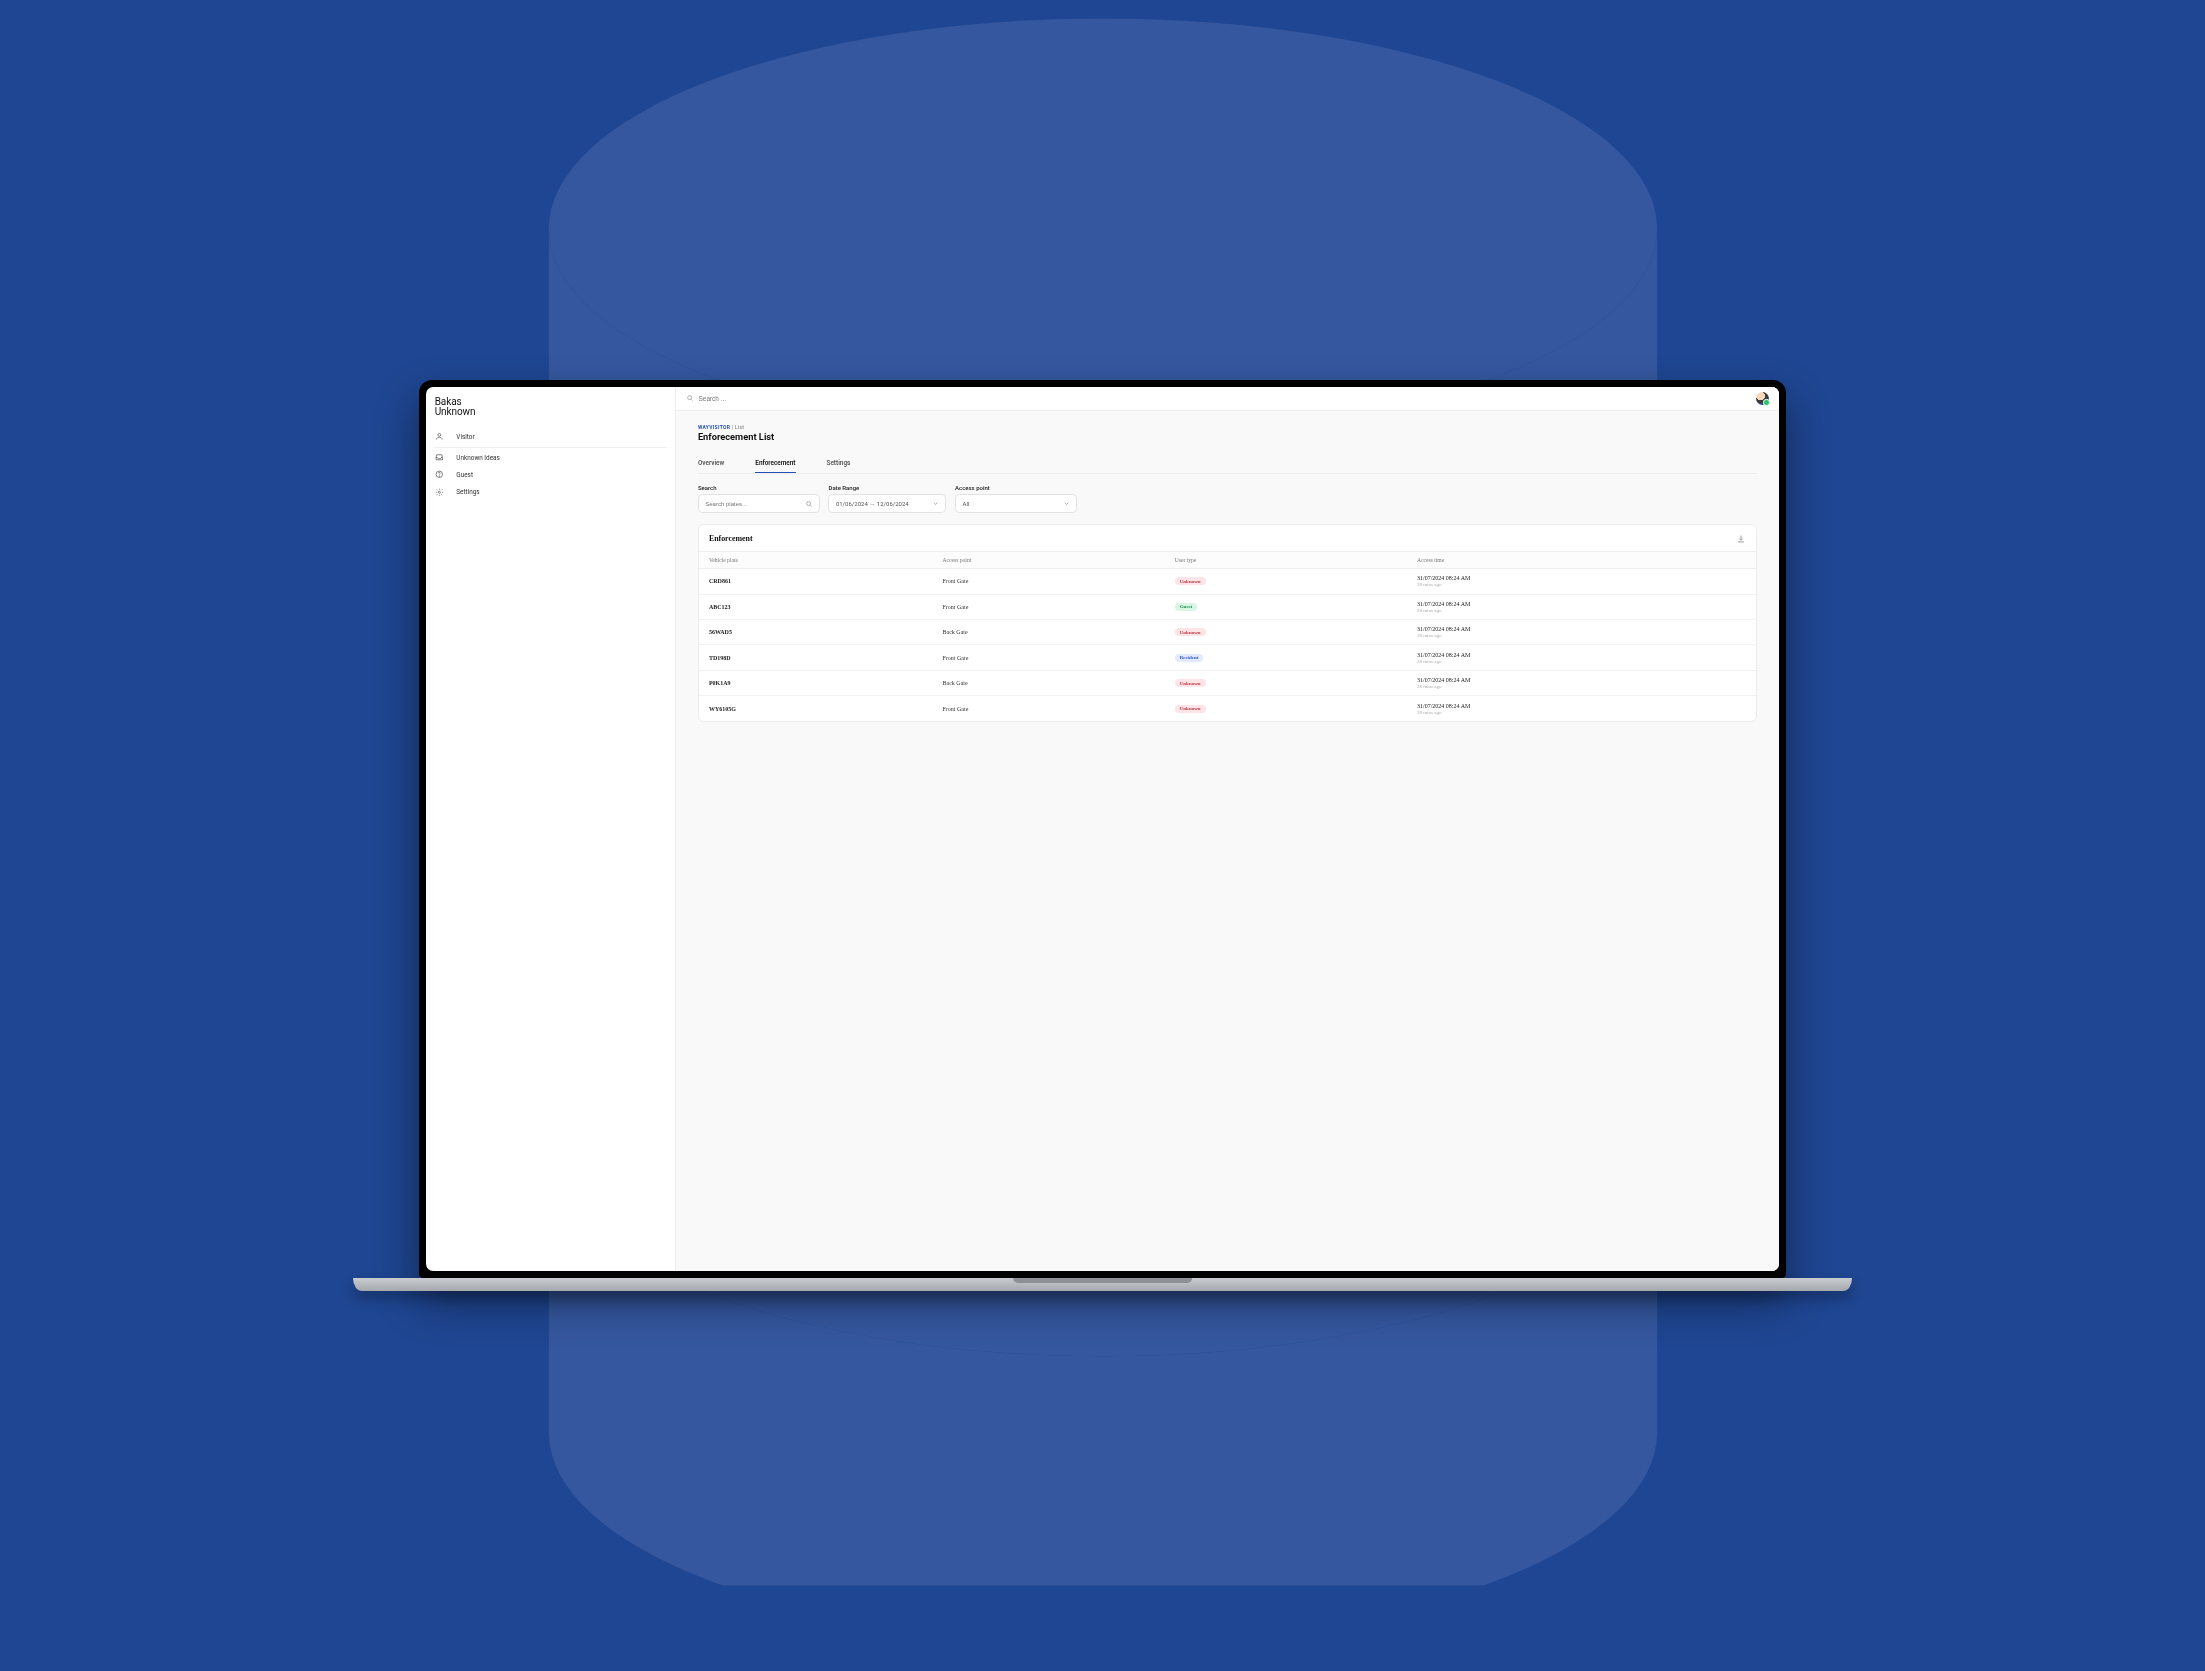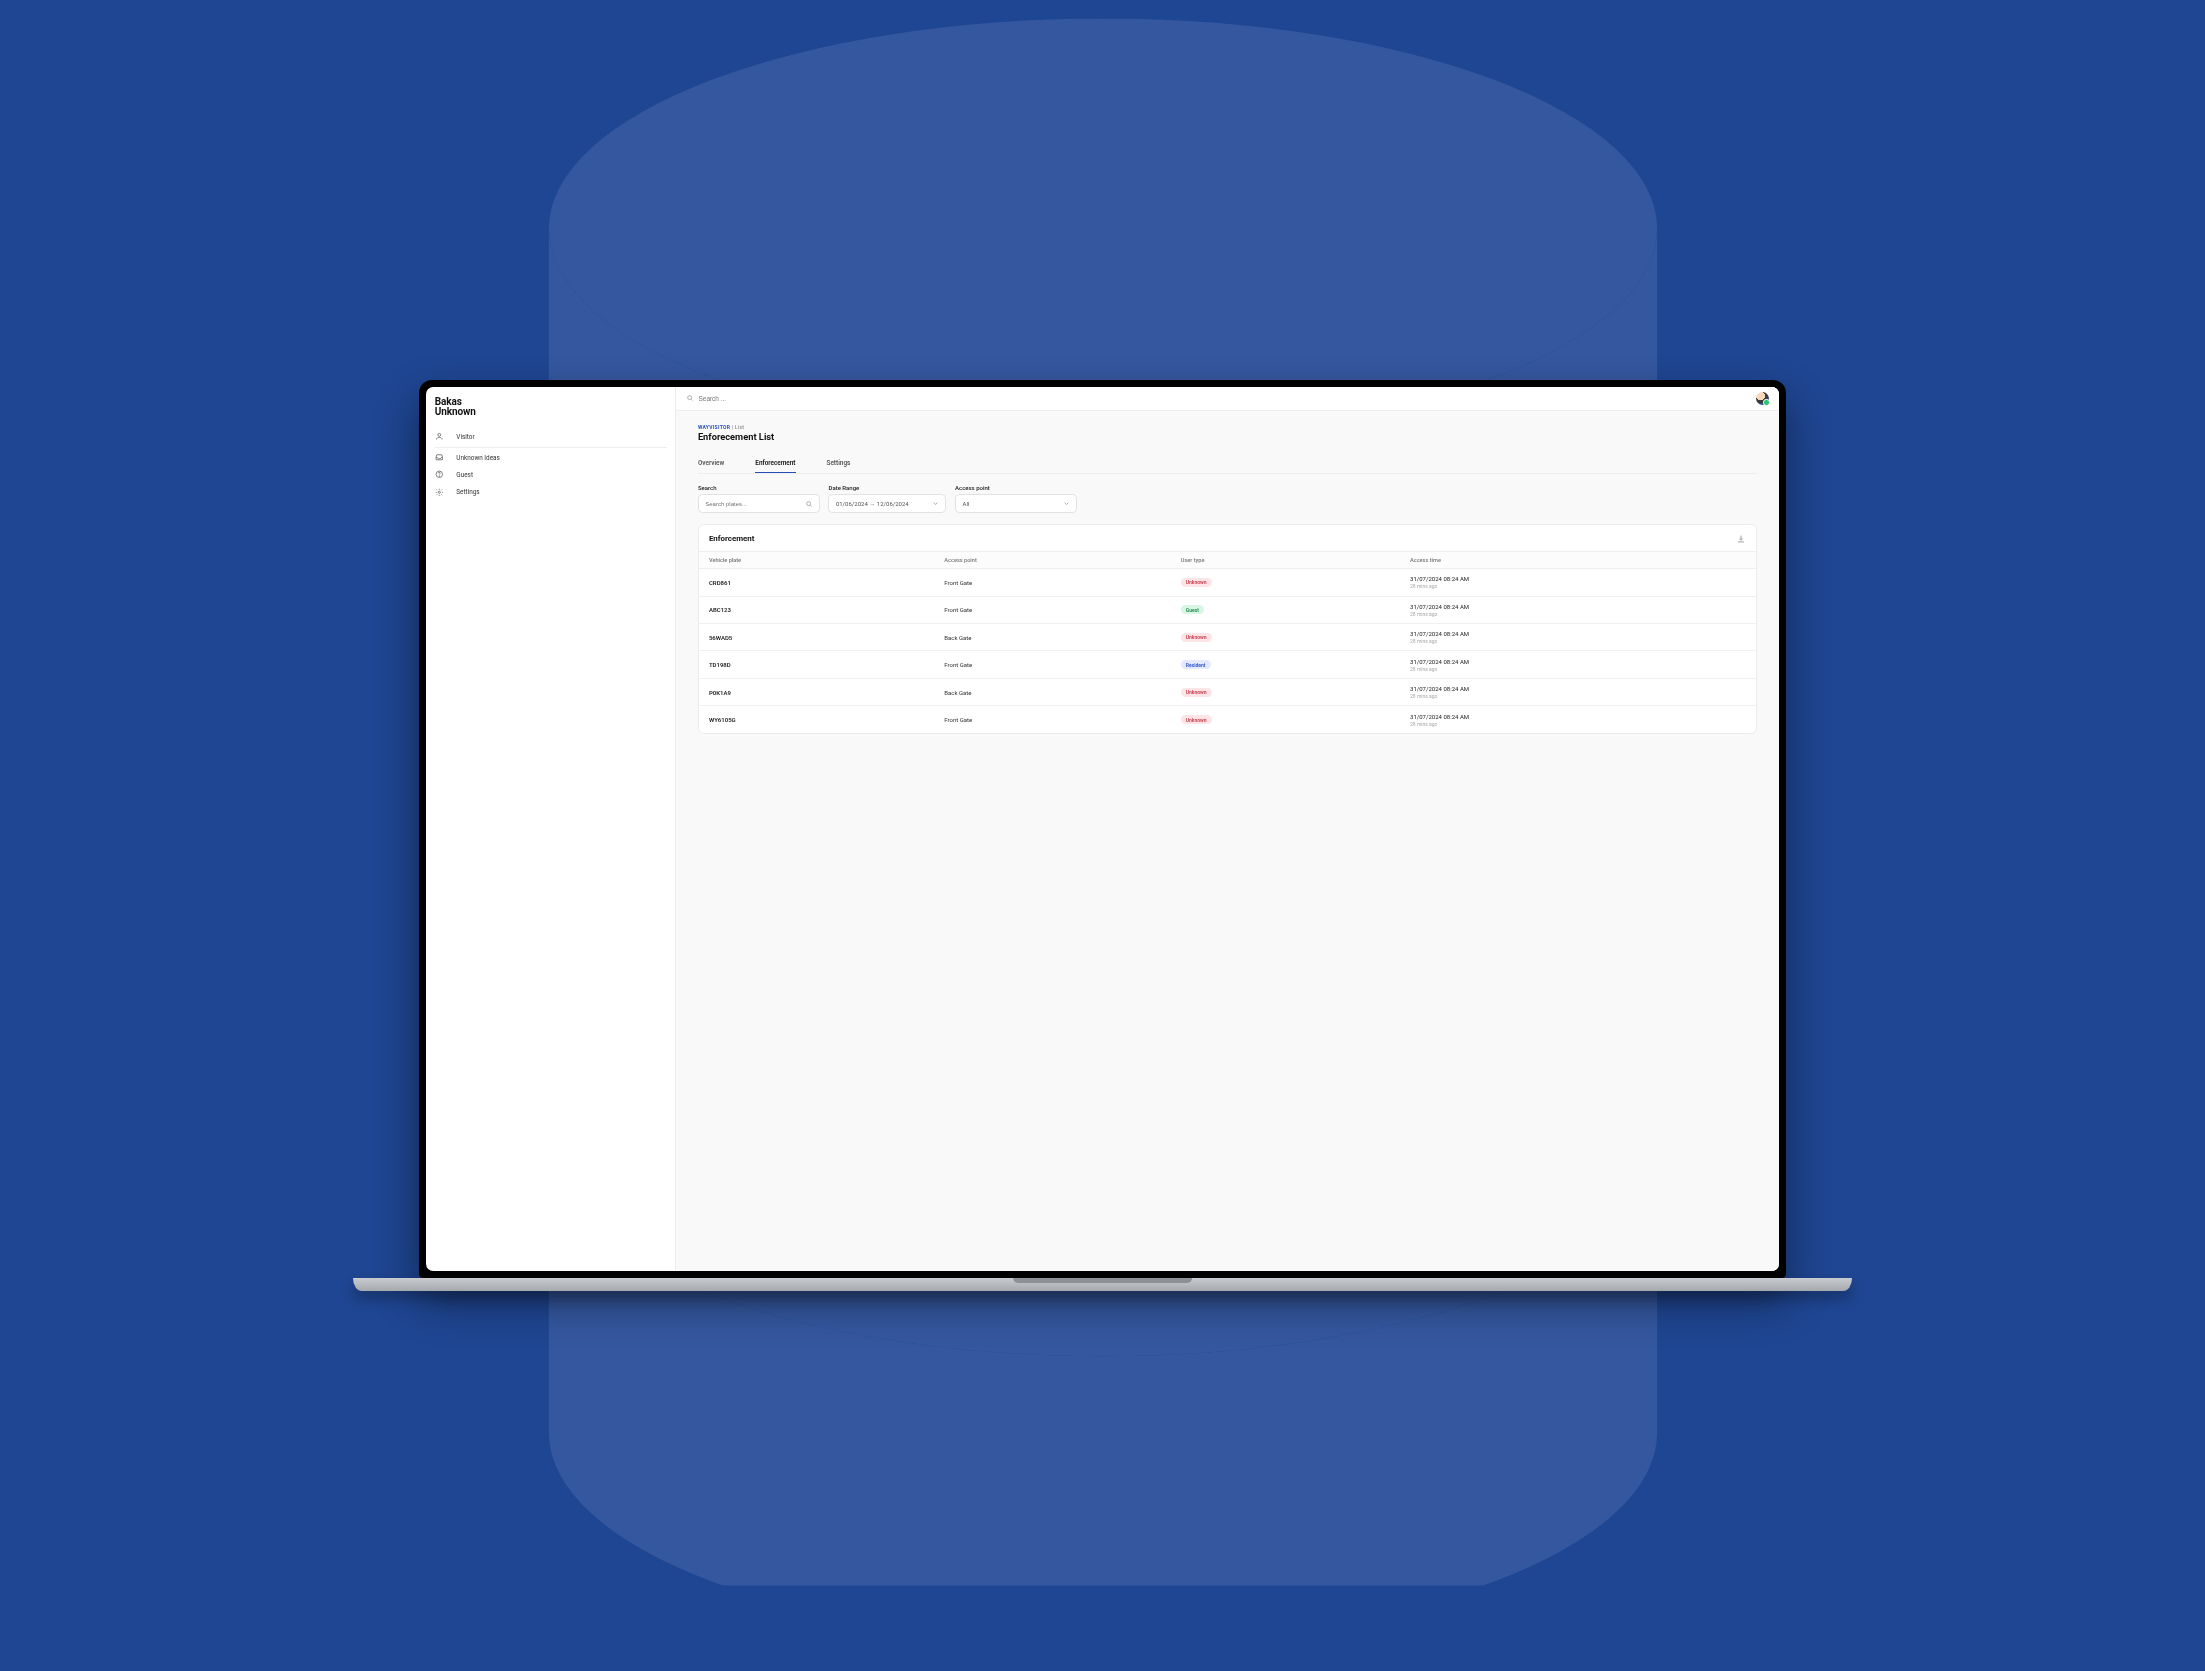--- a/index.html
+++ b/index.html
@@ -72,21 +72,21 @@
     font-size: 6.4px;
     color: #111;
     min-height: 0;
   }
   .sidebar {
     width: 18.5%;
     border-right: 0.7px solid #ececec;
     padding: 10px 8.6px;
   }
   .brand {
-    font-weight: 700;
+    font-weight: 400;
     font-size: 10px;
     line-height: 1.05;
     letter-spacing: -0.1px;
     margin-bottom: 10px;
   }
   .nav-item {
     display: flex;
     align-items: center;
     gap: 13px;
     padding: 4.3px 0;
@@ -230,20 +230,21 @@
     color:#777;
   }
   .chev svg, .mag svg, .dl svg { width:100%; height:100%; }
   .mag { width:7.9px;height:7.9px;color:#888; display:inline-flex; }
 
   .card {
     background: #fff;
     border: 0.7px solid #ececef;
     border-radius: 5.7px;
     overflow: hidden;
+    font-family: Liberation Serif, serif;
   }
   .card-head {
     display: flex;
     justify-content: space-between;
     align-items: center;
     padding: 8.6px 10px 7.2px;
   }
   .card-head h3 {
     font-size: 7.9px;
     font-weight: 700;

